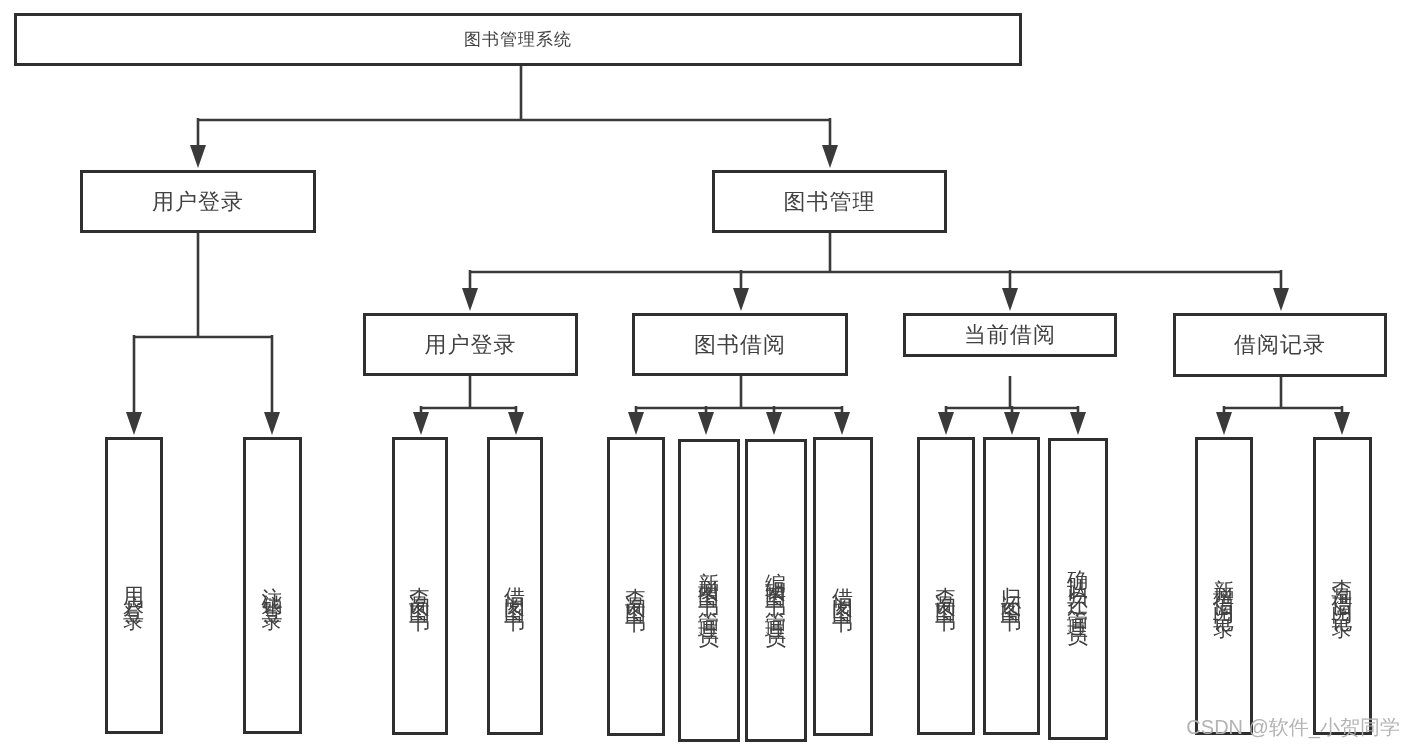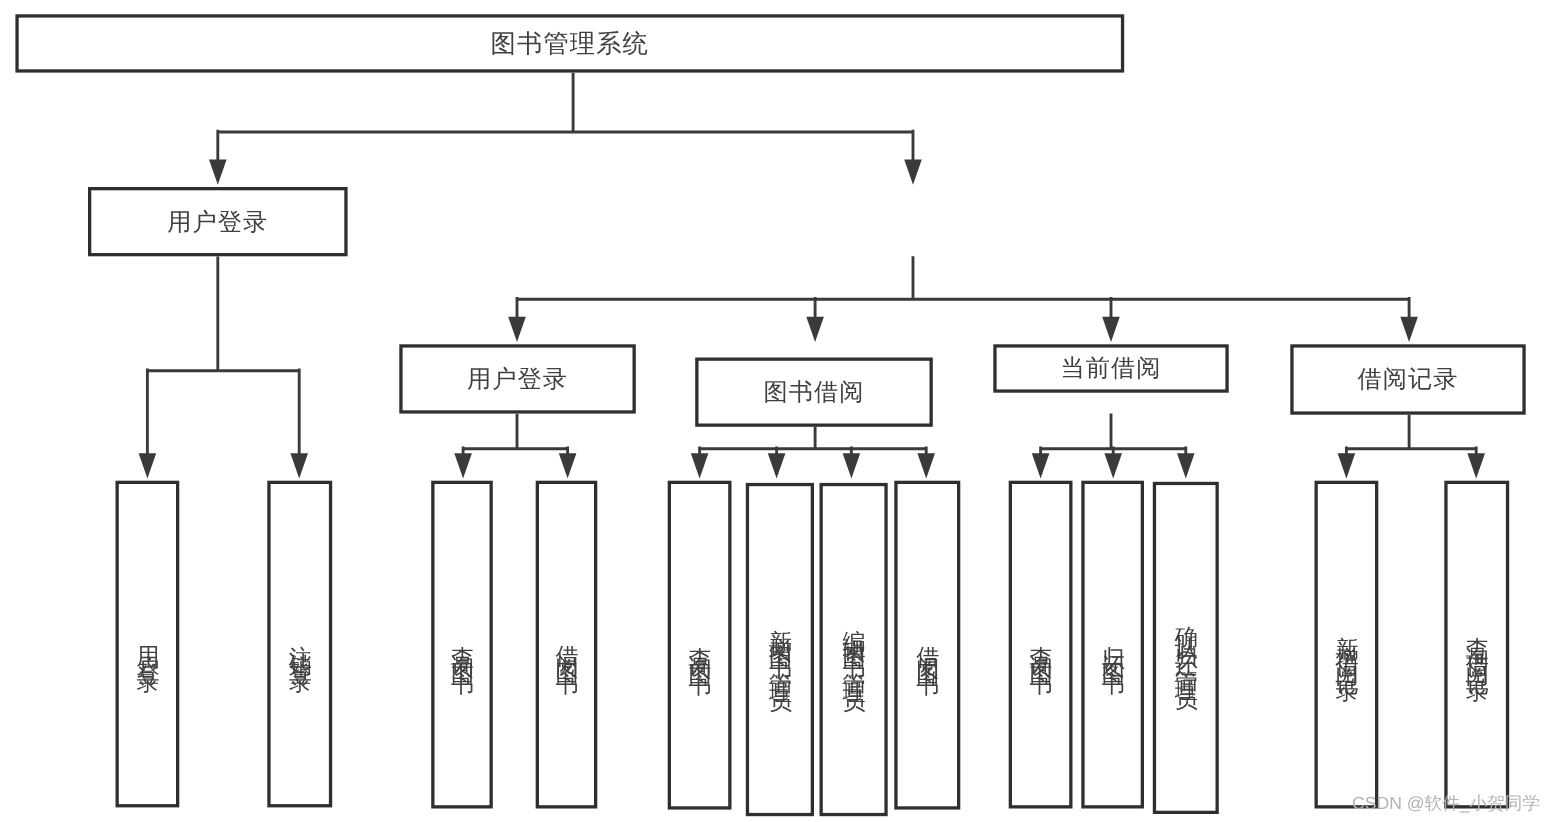--- a/index.html
+++ b/index.html
@@ -38,33 +38,33 @@
     align-items: center;
     justify-content: center;
     z-index: 2;
     color: var(--text);
   }
   .node.h .lbl {
     font-size: 22px;
     letter-spacing: 1px;
     white-space: nowrap;
   }
-  .node.root .lbl { font-size: 23px; }
+  .node.root .lbl { font-size: 17px; }
   .node.v .lbl {
     writing-mode: vertical-rl;
     text-orientation: mixed;
     font-size: 21px;
     letter-spacing: 8px;
     line-height: 1;
   }
   .watermark {
     position: absolute;
     right: 5px;
     bottom: 6px;
-    font-size: 16px;
+    font-size: 20px;
     color: var(--watermark);
     z-index: 10;
     white-space: nowrap;
   }
 </style>
 </head>
 <body>
 
 <div class="canvas">
 
@@ -100,25 +100,28 @@
     </g>
   </svg>
 
   <div class="node h root" style="left:14px;top:13px;width:1008px;height:53px">
     <span class="lbl">图书管理系统</span>
   </div>
 
   <div class="node h" style="left:80px;top:170px;width:236px;height:63px">
     <span class="lbl">用户登录</span>
   </div>
+  <div class="node h" style="left:712px;top:170px;width:235px;height:63px">
+    <span class="lbl">图书管理</span>
+  </div>
 
   <div class="node h" style="left:363px;top:313px;width:215px;height:63px">
     <span class="lbl">用户登录</span>
   </div>
-  <div class="node h" style="left:632px;top:325px;width:216px;height:63px">
+  <div class="node h" style="left:632px;top:313px;width:216px;height:63px">
     <span class="lbl">图书借阅</span>
   </div>
   <div class="node h" style="left:903px;top:313px;width:214px;height:44px">
     <span class="lbl">当前借阅</span>
   </div>
   <div class="node h" style="left:1173px;top:313px;width:214px;height:64px">
     <span class="lbl">借阅记录</span>
   </div>
 
   <div class="node v" style="left:105px;top:437px;width:58px;height:297px">

